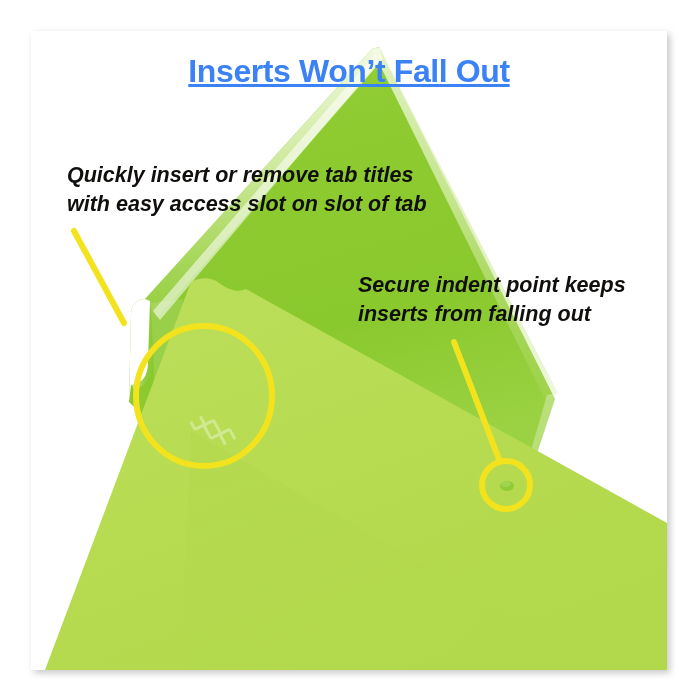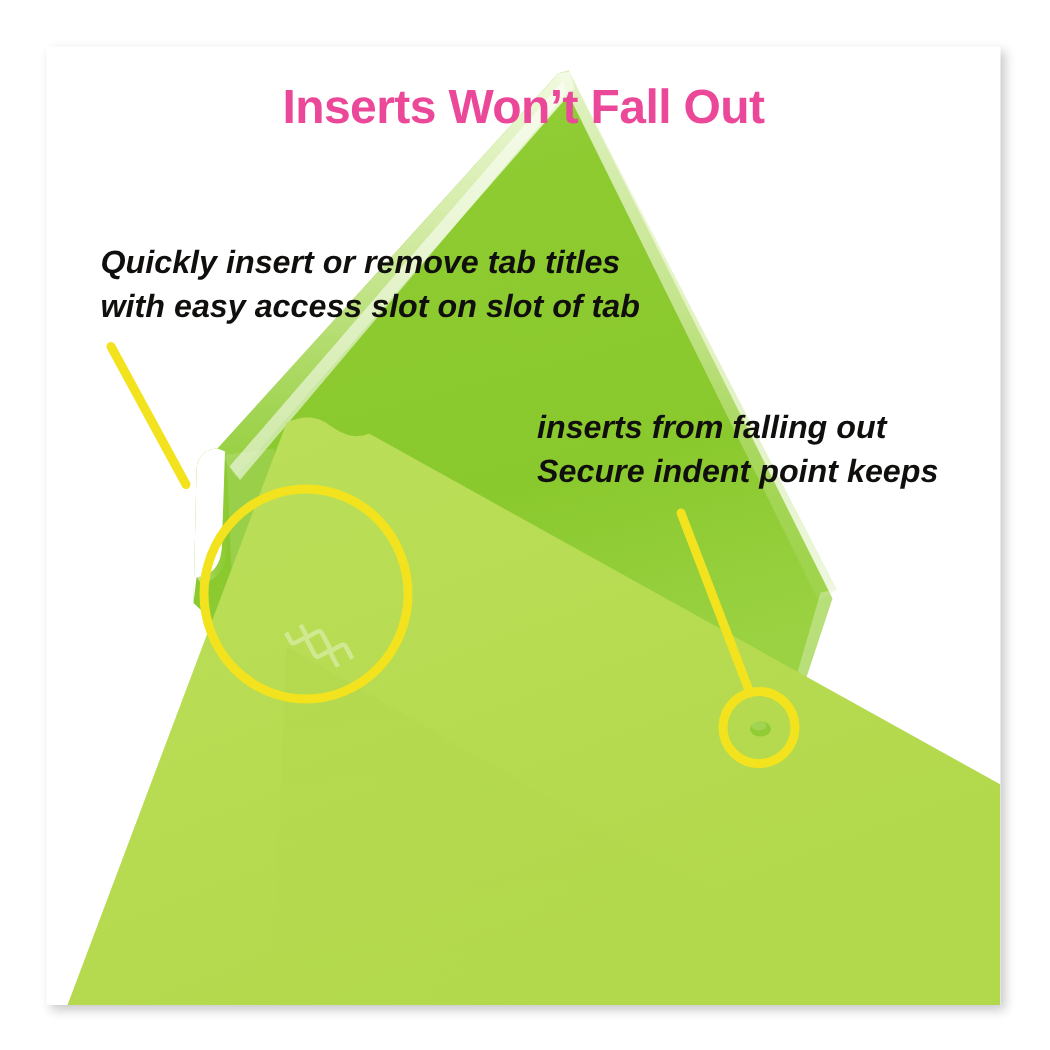--- a/index.html
+++ b/index.html
@@ -39,22 +39,23 @@
     position: absolute;
     left: 0;
     top: 21px;
     width: 636px;
     text-align: center;
     font-family: "Liberation Sans", sans-serif;
     font-weight: bold;
     font-size: 32px;
     letter-spacing: -0.4px;
     line-height: 38px;
-    color: #ec4899;
+    color: #3b82f6;
     white-space: nowrap;
+    text-decoration: underline;
   }
 
   
   .annotation {
     position: absolute;
     font-family: "Liberation Sans", sans-serif;
     font-style: italic;
     font-weight: bold;
     font-size: 21.5px;
     line-height: 29px;
@@ -200,22 +201,22 @@
     </div>
 
     <div id="headline">Inserts Won’t Fall Out</div>
 
     <div class="annotation" id="annotation-left">
       <span class="line">Quickly insert or remove tab titles</span>
       <span class="line">with easy access slot on slot of tab</span>
     </div>
 
     <div class="annotation" id="annotation-right">
+      <span class="line">Secure indent point keeps</span>
       <span class="line">inserts from falling out</span>
-      <span class="line">Secure indent point keeps</span>
     </div>
 
     <div id="callouts">
       <svg width="636" height="639" viewBox="0 0 636 639" xmlns="http://www.w3.org/2000/svg">
 
         <line x1="43" y1="200" x2="93" y2="292" stroke="#f2e31e" stroke-width="6" stroke-linecap="round"></line>
 
         <ellipse cx="173" cy="365" rx="68" ry="70" fill="none" stroke="#f2e31e" stroke-width="6"></ellipse>
 
         <line x1="423" y1="311" x2="469" y2="431" stroke="#f2e31e" stroke-width="6" stroke-linecap="round"></line>

